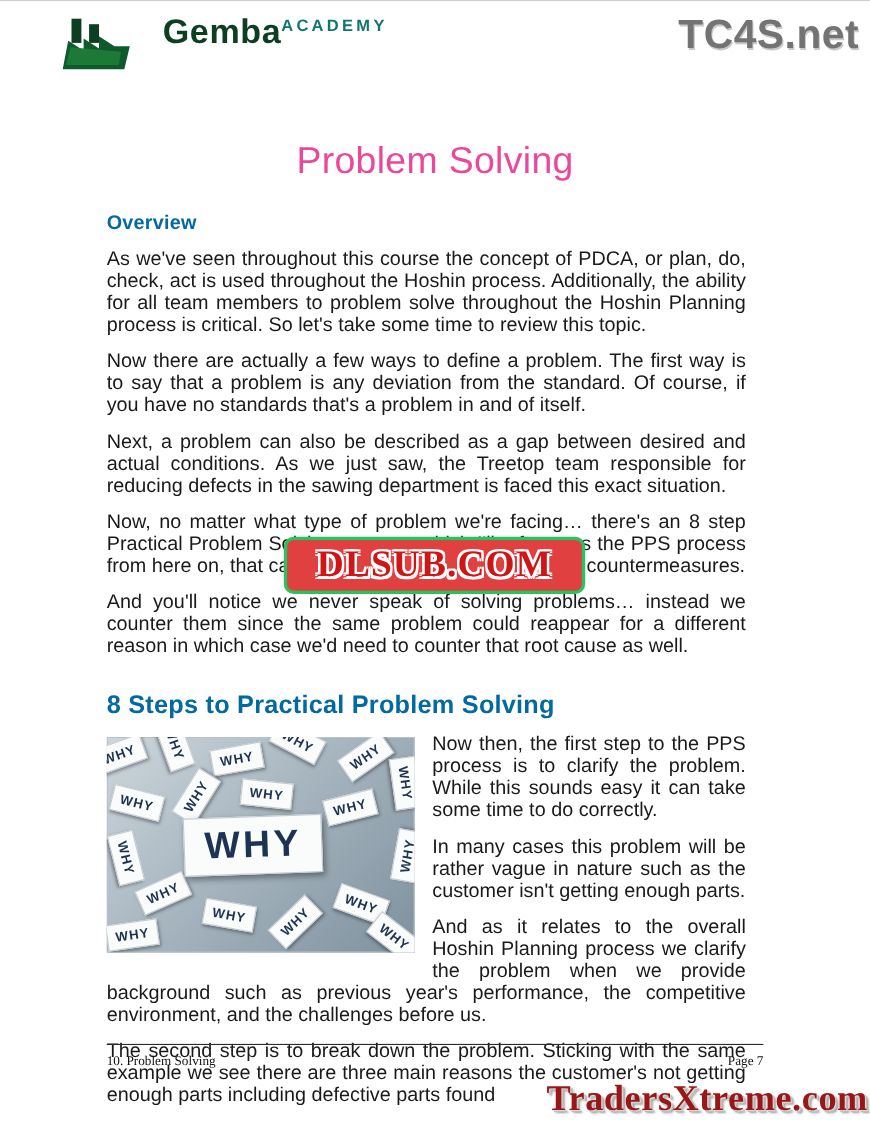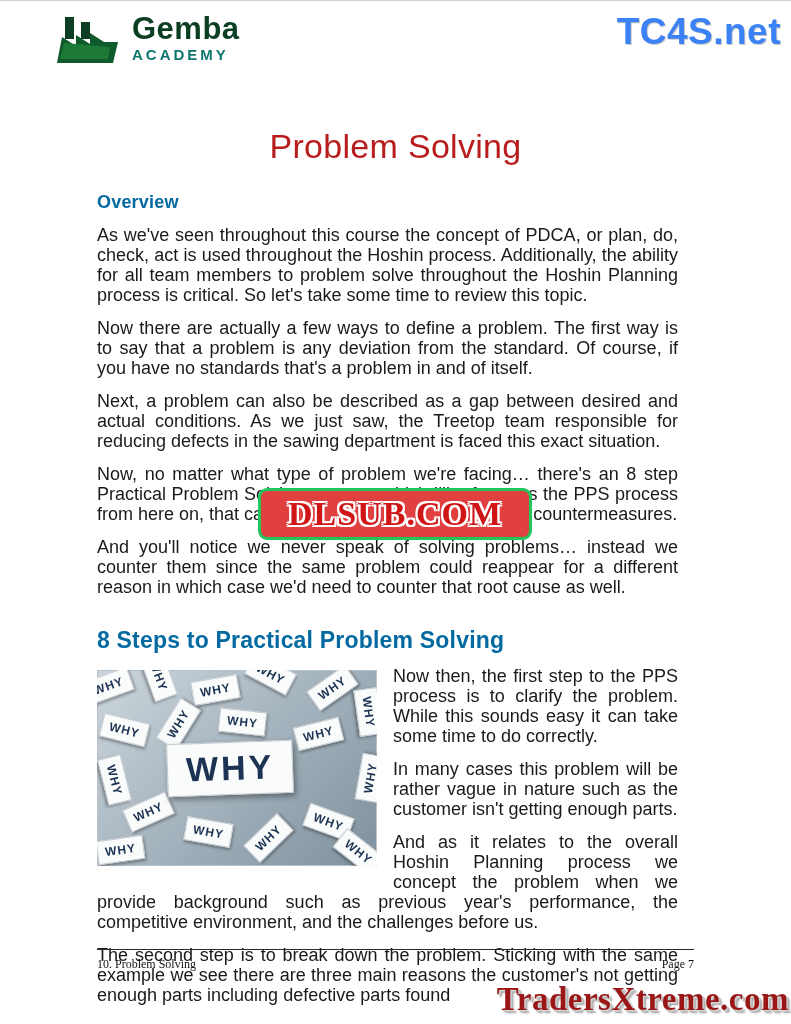--- a/index.html
+++ b/index.html
@@ -10,33 +10,33 @@
     background:#ffffff;
     overflow:hidden;
     font-family:"Liberation Sans", sans-serif;
     color:#1a1a1a;
     border-top:1px solid #d0d0d0;
   }
   
   .header{position:absolute;top:8px;left:0;right:0;height:70px;}
   .logo{position:absolute;left:50px;top:4px;display:flex;align-items:flex-start;}
   .logo svg{display:block;margin-right:8px;}
-  .logo-text{display:flex;flex-direction:column;line-height:1;}
+  .logo-text{display:flex;flex-direction:row;line-height:1;margin-left:16px;}
   .logo-name{font-size:31px;font-weight:700;color:#0c3f22;letter-spacing:.5px;}
   .logo-sub{font-size:15px;font-weight:700;color:#0f766e;letter-spacing:3px;margin-top:3px;}
   .wm-top{
     position:absolute;right:10px;top:2px;
-    font-size:37px;font-weight:700;color:#3b82f6;
+    font-size:37px;font-weight:700;color:#737373;
     text-shadow:1px 1px 0 #c9c9c9;
     letter-spacing:.5px;
   }
   
   .content{position:absolute;top:78px;left:97px;width:597px;}
   h1.title{
-    text-align:center;font-size:34px;font-weight:400;color:#b91c1c;
+    text-align:center;font-size:34px;font-weight:400;color:#ec4899;
     margin:48px 0 14px 0;letter-spacing:.3px;
   }
   h2.green{
     color:#0369a1;font-size:18px;font-weight:700;
     margin:26px 0 12px 0;letter-spacing:.2px;
   }
   h2.green.big{font-size:23px;margin-top:30px;}
   p.para{
     font-size:18px;line-height:20px;margin:0 16px 13px 0;
     text-align:justify;
@@ -136,21 +136,21 @@
       <span class="tile" style="left:148px;top:156px;transform:rotate(-44deg)">WHY</span>
       <span class="tile" style="left:208px;top:140px;transform:rotate(20deg)">WHY</span>
       <span class="tile" style="left:250px;top:96px;transform:rotate(-80deg)">WHY</span>
       <span class="tile" style="left:238px;top:170px;transform:rotate(38deg)">WHY</span>
       <span class="tile" style="left:0px;top:168px;transform:rotate(-8deg)">WHY</span>
       <span class="tile tile-big" style="left:70px;top:72px;transform:rotate(-2deg)">WHY</span>
     </div>
 
     <p class="para">Now then, the first step to the PPS process is to clarify the problem.  While this sounds easy it can take some time to do correctly.</p>
     <p class="para">In many cases this problem will be rather vague in nature such as the customer isn't getting enough parts.</p>
-    <p class="para">And as it relates to the overall Hoshin Planning process we concept the problem when we provide background such as previous year's performance, the competitive environment, and the challenges before us.</p>
+    <p class="para">And as it relates to the overall Hoshin Planning process we clarify the problem when we provide background such as previous year's performance, the competitive environment, and the challenges before us.</p>
     <div class="clear"></div>
     <p class="para">The second step is to break down the problem. Sticking with the same example we see there are three main reasons the customer's not getting enough parts including defective parts found</p>
   </div>
 
   <div class="dlsub">DLSUB.COM</div>
 
   <div class="footer">
     <span>10. Problem Solving</span>
     <span>Page 7</span>
   </div>

